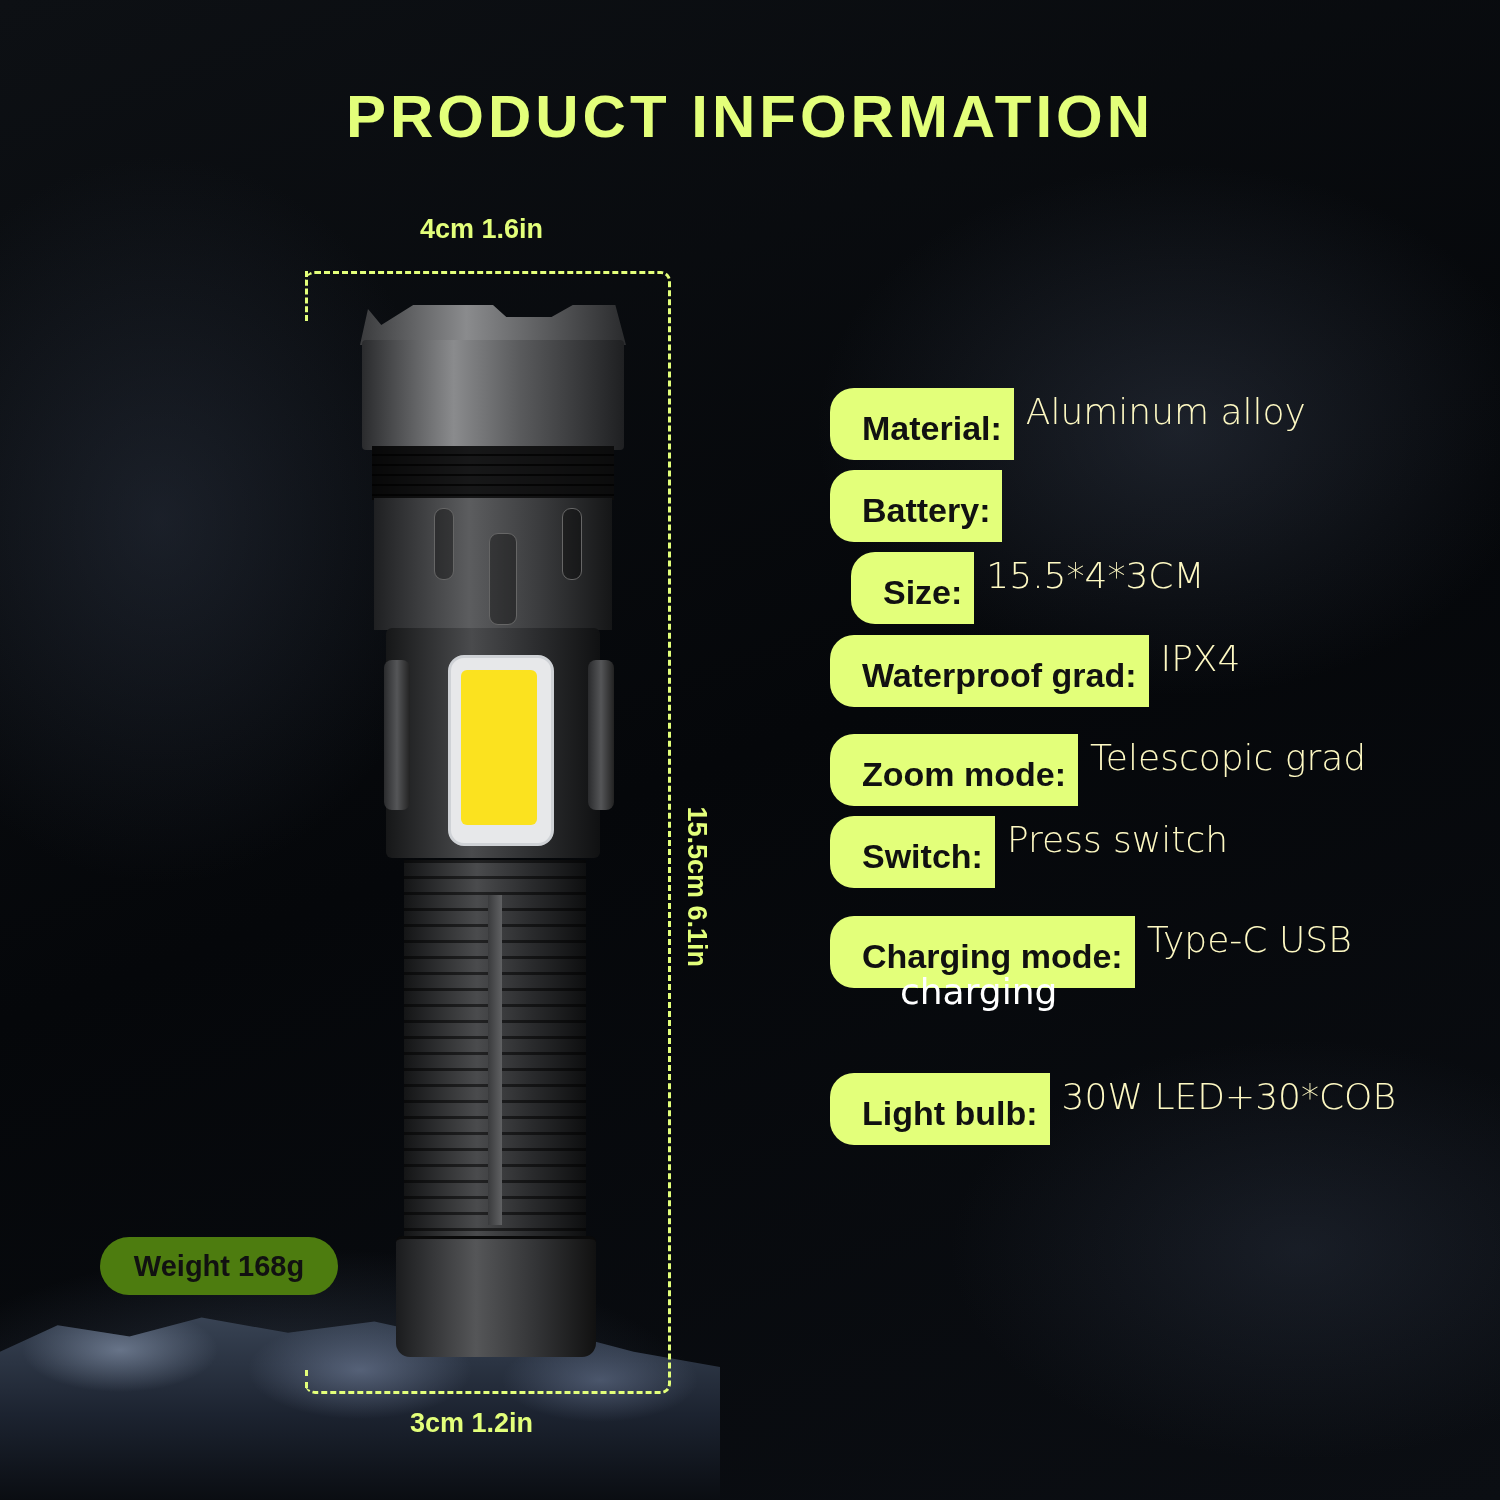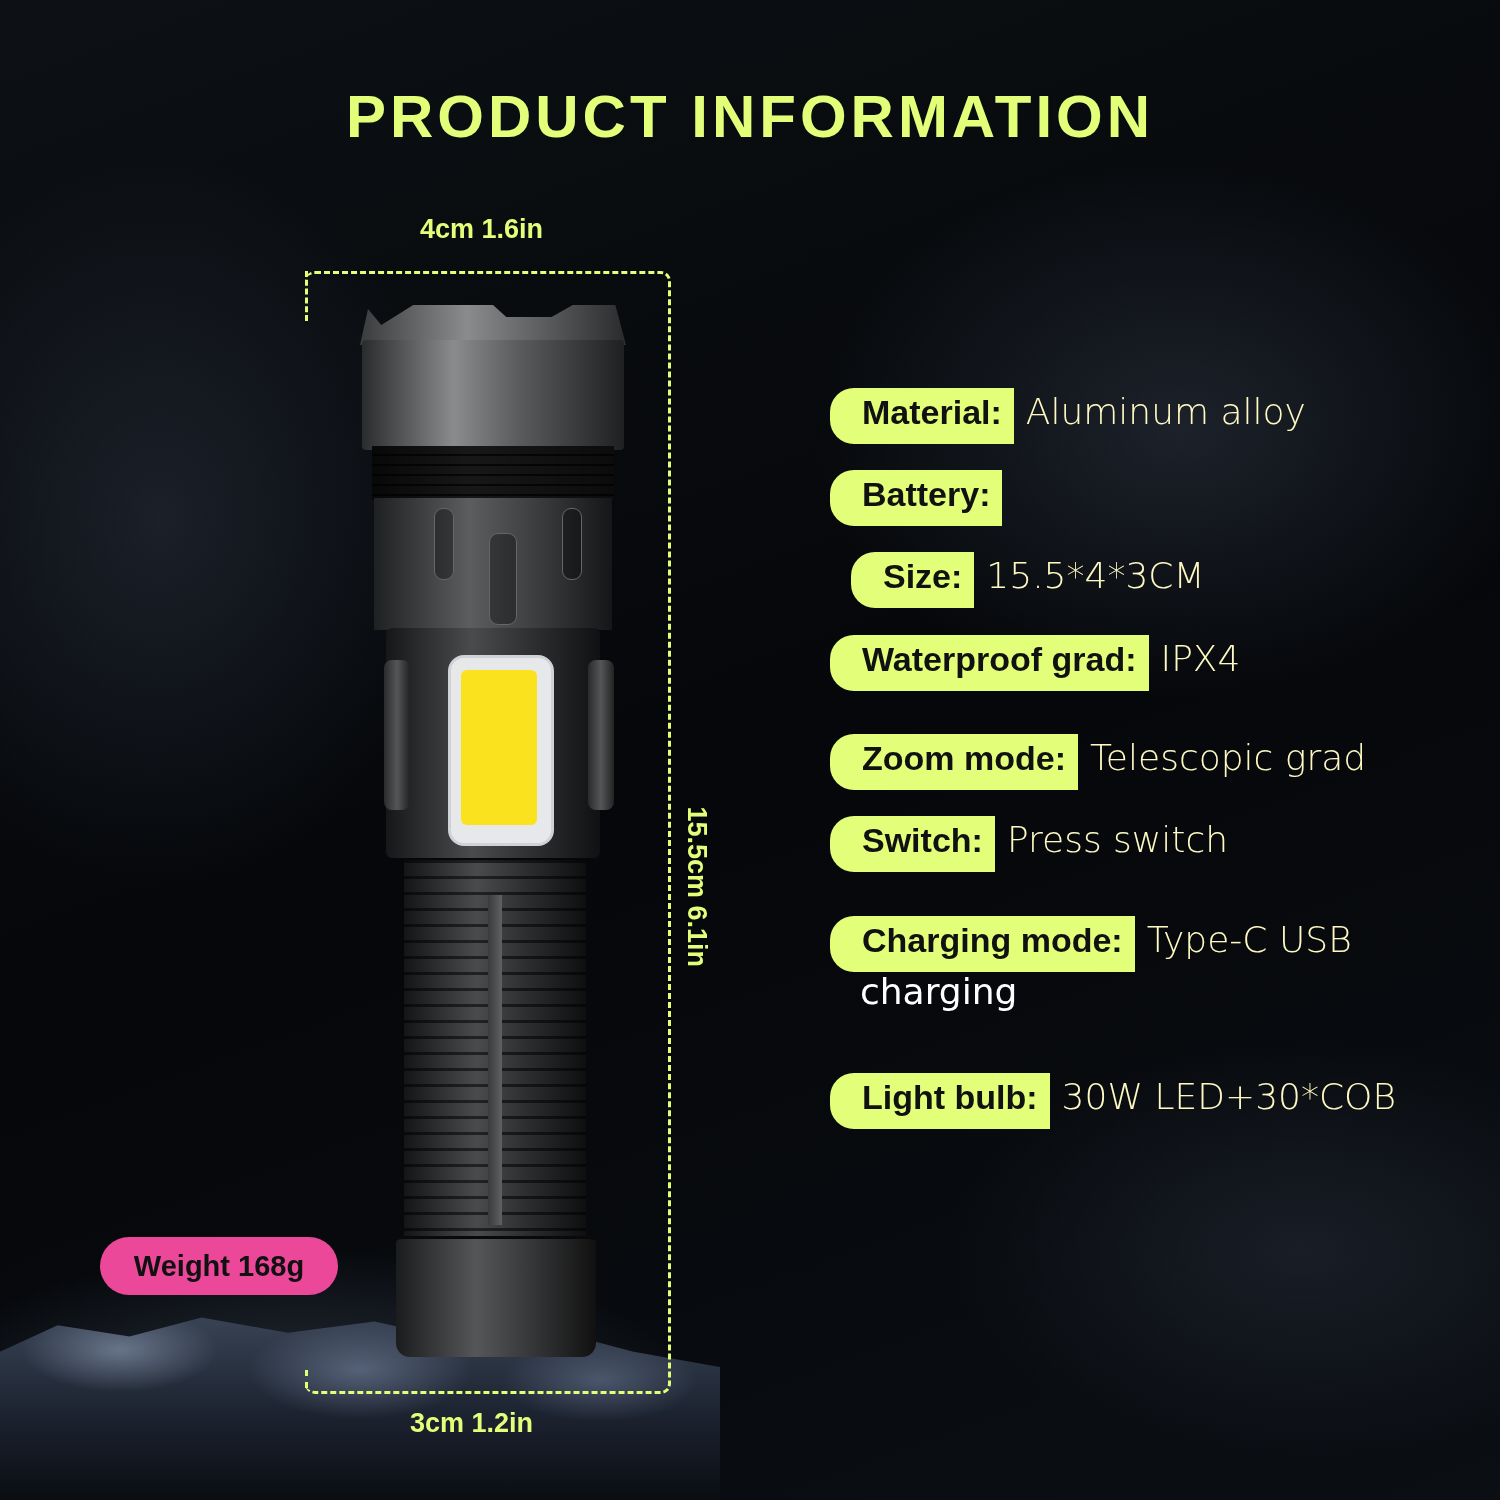--- a/index.html
+++ b/index.html
@@ -108,35 +108,36 @@
     left: 396px; top: 1236px; width: 200px; height: 118px;
     background: linear-gradient(90deg, #1b1c1e, #555658 40%, #333436 70%, #111);
     border-radius: 6px 6px 14px 14px;
     border-top: 3px solid #0a0a0a;
   }
   
   .spec { position: absolute; display: flex; align-items: flex-start; }
   .spec-label {
     background: #e3ff7a; color: #111; font-weight: 700;
     font-size: 34px; line-height: 48px; height: 56px;
-    padding: 0 12px 0 32px; border-radius: 24px 0 0 24px;
+    padding: 16px 12px 0 32px; border-radius: 24px 0 0 24px;
     white-space: nowrap;
   }
   .spec-value {
     color: #fef9c3; font-size: 36px; line-height: 48px; padding-left: 12px;
     font-family: "DejaVu Sans", sans-serif; font-weight: 300;
     white-space: nowrap;
   }
   .spec-cont {
     position: absolute; color: #fff; font-size: 36px; line-height: 48px;
     font-family: "DejaVu Sans", sans-serif;
+    margin-left: 40px;
   }
   .weight {
     position: absolute; left: 100px; top: 1237px; width: 238px; height: 58px;
-    background: #ec4899; border-radius: 29px; color: #111; font-weight: 700;
+    background: #4d7c0f; border-radius: 29px; color: #111; font-weight: 700;
     font-size: 29px; line-height: 58px; text-align: center;
   }
 </style>
 </head>
 <body>
 
 <div class="bg"></div>
 <div class="rock"></div>
 
 <div class="title">PRODUCT INFORMATION</div>

